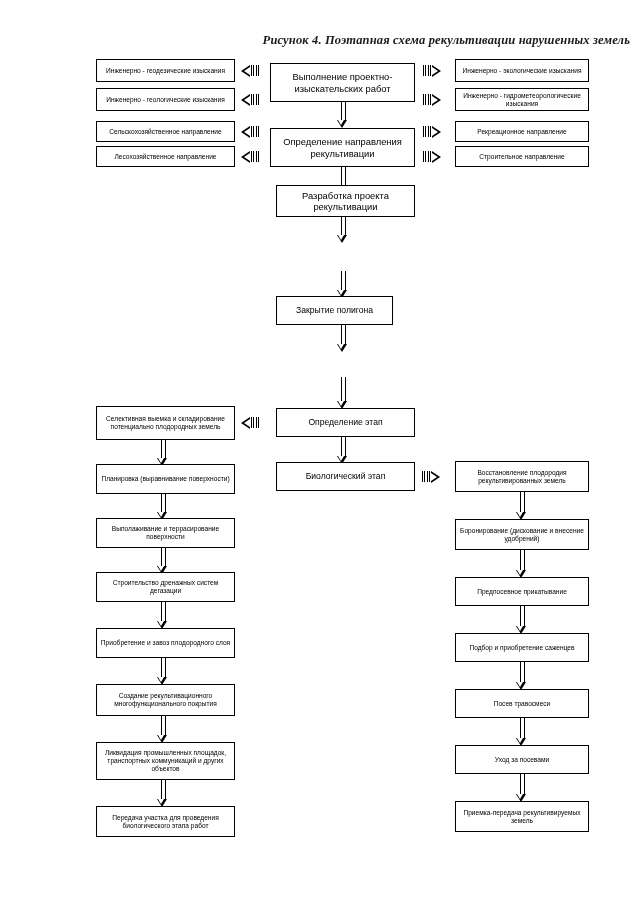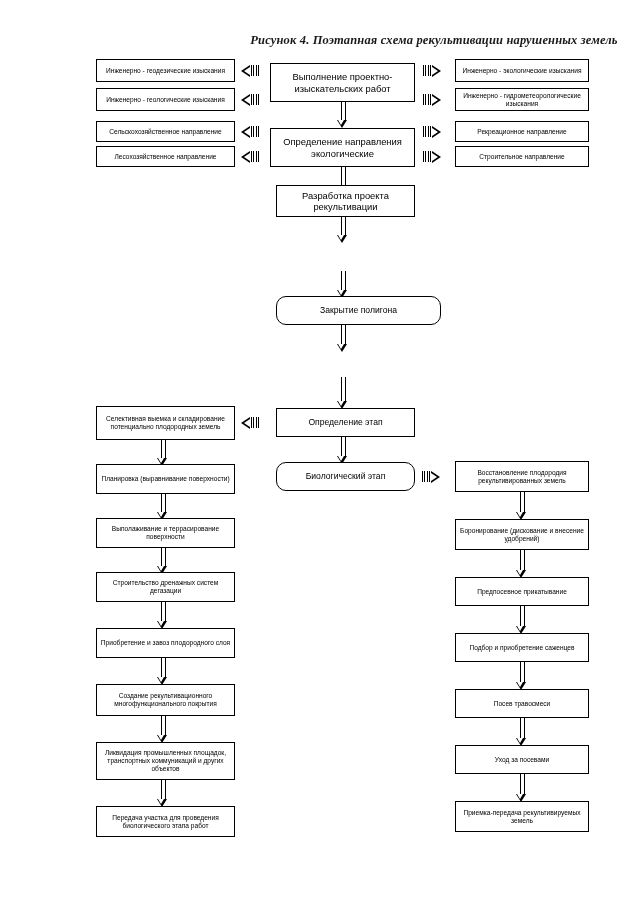--- a/index.html
+++ b/index.html
@@ -19,21 +19,21 @@
     position: absolute;
     left: 0; top: 0;
     width: 640px;
     height: 905px;
   }
   .fig-title {
     position: absolute;
     left: 238px;
     top: 33px;
     width: 392px;
-    text-align: center;
+    text-align: right;
     font-family: "Liberation Serif", serif;
     font-style: italic;
     font-weight: bold;
     font-size: 12.5px;
     letter-spacing: 0.15px;
     color: #1a1a1a;
     white-space: nowrap;
   }
   .node {
     position: absolute;
@@ -209,62 +209,62 @@
 
   <div class="node big" style="left:270px; top:63px; width:145px; height:39px;">
     <span>Выполнение проектно-изыскательских работ</span>
   </div>
   <div class="vconn" style="left:337px; top:102px; height:26px;">
     <div class="shaft" style="height:18px;"></div>
     <div class="head" style="top:18px;"></div>
   </div>
 
   <div class="node big" style="left:270px; top:128px; width:145px; height:39px;">
-    <span>Определение направления экологические</span>
+    <span>Определение направления рекультивации</span>
   </div>
   <div class="vconn" style="left:337px; top:167px; height:26px;">
     <div class="shaft" style="height:18px;"></div>
     <div class="head" style="top:18px;"></div>
   </div>
 
   <div class="node big" style="left:276px; top:185px; width:139px; height:32px;">
     <span>Разработка проекта рекультивации</span>
   </div>
   <div class="vconn" style="left:337px; top:217px; height:26px;">
     <div class="shaft" style="height:18px;"></div>
     <div class="head" style="top:18px;"></div>
   </div>
 
   <div class="vconn" style="left:337px; top:271px; height:27px;">
     <div class="shaft" style="height:19px;"></div>
     <div class="head" style="top:19px;"></div>
   </div>
 
-  <div class="node mid" style="left:276px; top:296px; width:165px; height:29px;border-radius:10px;">
+  <div class="node mid" style="left:276px; top:296px; width:117px; height:29px;">
     <span>Закрытие полигона</span>
   </div>
   <div class="vconn" style="left:337px; top:325px; height:27px;">
     <div class="shaft" style="height:19px;"></div>
     <div class="head" style="top:19px;"></div>
   </div>
 
   <div class="vconn" style="left:337px; top:377px; height:32px;">
     <div class="shaft" style="height:24px;"></div>
     <div class="head" style="top:24px;"></div>
   </div>
 
   <div class="node mid" style="left:276px; top:408px; width:139px; height:29px;">
     <span>Определение этап</span>
   </div>
   <div class="vconn" style="left:337px; top:437px; height:27px;">
     <div class="shaft" style="height:19px;"></div>
     <div class="head" style="top:19px;"></div>
   </div>
 
-  <div class="node mid" style="left:276px; top:462px; width:139px; height:29px;border-radius:10px;">
+  <div class="node mid" style="left:276px; top:462px; width:139px; height:29px;">
     <span>Биологический этап</span>
   </div>
 
   <div class="hconn left" style="left:241px; top:416px;">
     <div class="tri"></div>
     <div class="bar"></div>
     <div class="bar"></div>
   </div>
 
   <div class="hconn right" style="left:421px; top:470px;">

